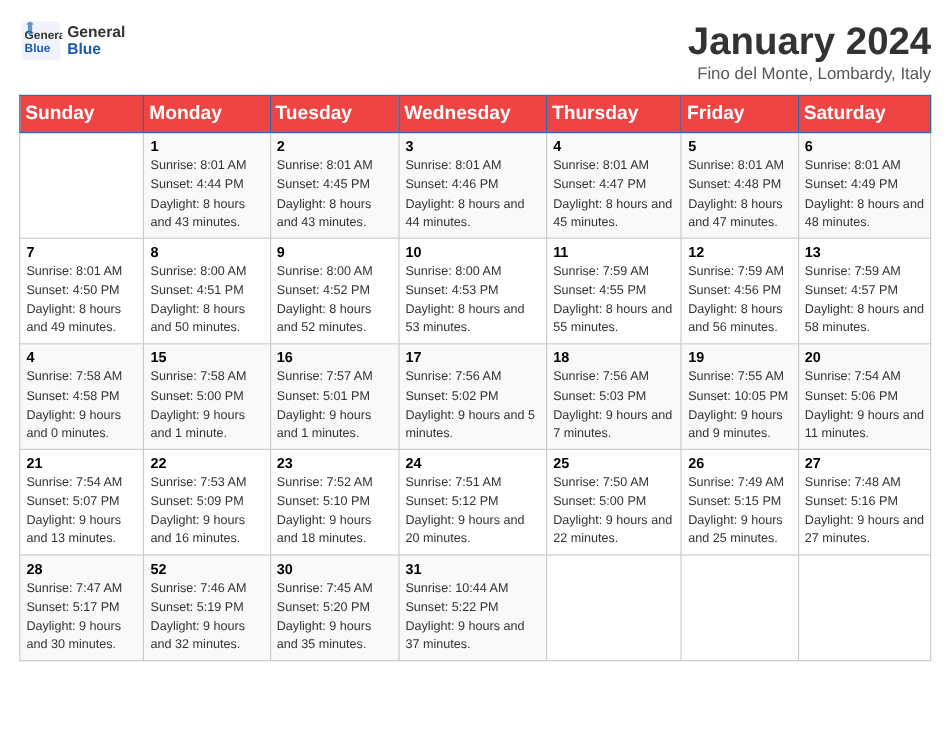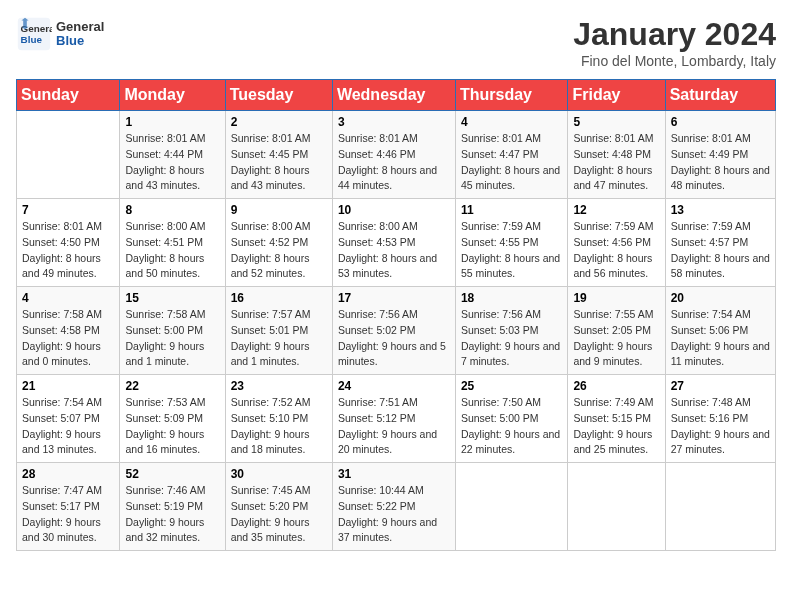--- a/index.html
+++ b/index.html
@@ -221,21 +221,21 @@
       </td>
         <td>
         <span class="day-num">18</span>
         <span class="day-info">Sunrise: 7:56 AM</span><br>
         <span class="day-info">Sunset: 5:03 PM</span><br>
         <span class="day-info">Daylight: 9 hours and 7 minutes.</span>
       </td>
         <td>
         <span class="day-num">19</span>
         <span class="day-info">Sunrise: 7:55 AM</span><br>
-        <span class="day-info">Sunset: 2:05 PM</span><br>
+        <span class="day-info">Sunset: 10:05 PM</span><br>
         <span class="day-info">Daylight: 9 hours and 9 minutes.</span>
       </td>
         <td>
         <span class="day-num">20</span>
         <span class="day-info">Sunrise: 7:54 AM</span><br>
         <span class="day-info">Sunset: 5:06 PM</span><br>
         <span class="day-info">Daylight: 9 hours and 11 minutes.</span>
       </td>
       </tr>
       <tr>

